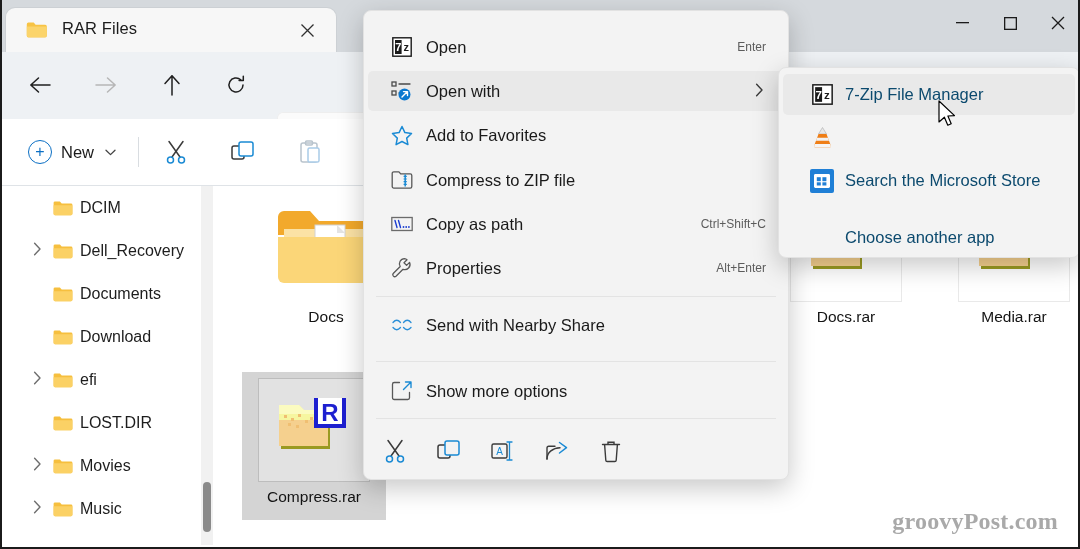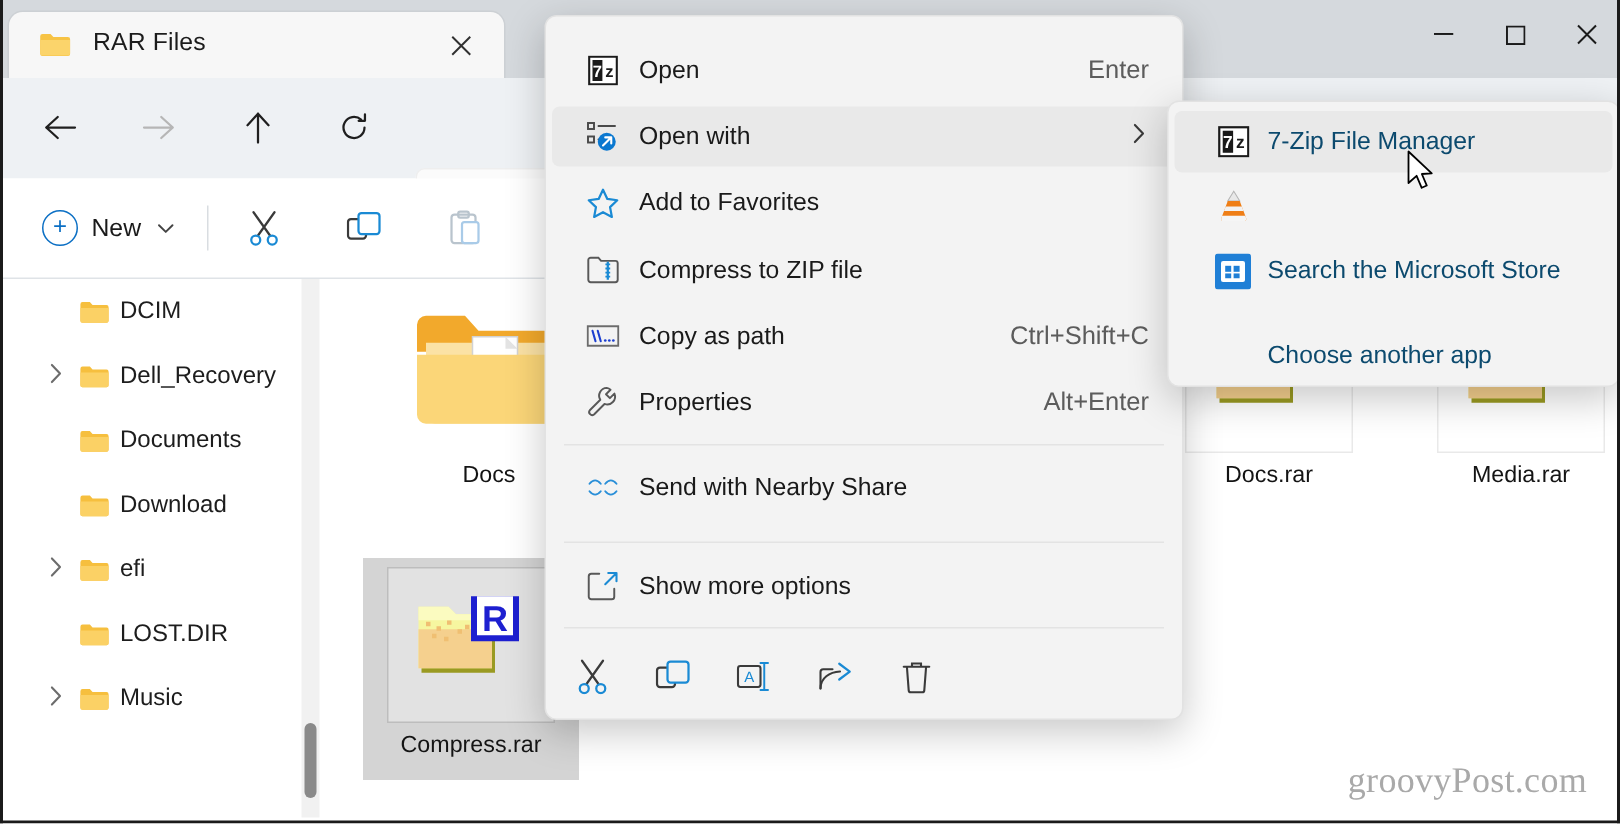--- a/index.html
+++ b/index.html
@@ -187,21 +187,21 @@
   .ctxitem.hl { background: #e9e9e9; }
   .ctx-icon {
     position: absolute; left: 22px; width: 24px; height: 24px;
     display: flex; align-items: center; justify-content: center;
   }
   .ctx-label {
     position: absolute; left: 58px; font-size: 16.5px; color: #1a1a1a;
     white-space: nowrap;
   }
   .ctx-accel {
-    position: absolute; right: 18px; font-size: 17px; color: #5c5c5c;
+    position: absolute; right: 18px; font-size: 12px; color: #5c5c5c;
   }
   .ctx-sub-chev {
     position: absolute; right: 20px; font-size: 15px; color: #3a3a3a;
   }
   .ctx-divider {
     position: absolute; left: 12px; width: 400px; height: 1px;
     background: #e3e3e3;
   }
   .ctx-iconrow {
     position: absolute; left: 0; width: 424px; height: 56px;
@@ -241,20 +241,21 @@
     position: absolute; left: 936px; top: 100px; width: 20px; height: 30px;
     pointer-events: none;
   }
 
   
   .watermark {
     position: absolute; right: 20px; bottom: 12px;
     font-family: "Liberation Serif", serif;
     font-size: 24px; color: #a9a9a9;
     letter-spacing: 0.2px;
+    font-weight: bold;
   }
 </style>
 </head>
 <body>
 
 <div id="root">
 
   <div class="titlebar">
     <div class="tab">
       <span class="tab-folder-icon">
@@ -422,20 +423,34 @@
     </div>
     <div class="tree-item">
 
       <span class="tree-folder">
         <svg width="20" height="16" viewBox="0 0 20 16">
             <path d="M0.6 2.8A1.4 1.4 0 0 1 2 1.4h4.9l1.8 2h9.3A1.4 1.4 0 0 1 19.4 4.8v9a1.4 1.4 0 0 1-1.4 1.4H2a1.4 1.4 0 0 1-1.4-1.4z" fill="#f6bf3e"></path>
             <path d="M0.6 5.3h18.8v8.5A1.4 1.4 0 0 1 18 15.2H2a1.4 1.4 0 0 1-1.4-1.4z" fill="#fbd165"></path>
           </svg>
       </span>
       <span class="tree-label">LOST.DIR</span>
+    </div>
+    <div class="tree-item">
+      <span class="tree-chev">
+        <svg width="9" height="14" viewBox="0 0 9 14">
+            <path d="M1.6 1.3 7 7l-5.4 5.7" stroke="#6d6d6d" stroke-width="1.4" fill="none" stroke-linecap="round" stroke-linejoin="round"></path>
+          </svg>
+      </span>
+      <span class="tree-folder">
+        <svg width="20" height="16" viewBox="0 0 20 16">
+            <path d="M0.6 2.8A1.4 1.4 0 0 1 2 1.4h4.9l1.8 2h9.3A1.4 1.4 0 0 1 19.4 4.8v9a1.4 1.4 0 0 1-1.4 1.4H2a1.4 1.4 0 0 1-1.4-1.4z" fill="#f6bf3e"></path>
+            <path d="M0.6 5.3h18.8v8.5A1.4 1.4 0 0 1 18 15.2H2a1.4 1.4 0 0 1-1.4-1.4z" fill="#fbd165"></path>
+          </svg>
+      </span>
+      <span class="tree-label">Movies</span>
     </div>
     <div class="tree-item">
       <span class="tree-chev">
         <svg width="9" height="14" viewBox="0 0 9 14">
             <path d="M1.6 1.3 7 7l-5.4 5.7" stroke="#6d6d6d" stroke-width="1.4" fill="none" stroke-linecap="round" stroke-linejoin="round"></path>
           </svg>
       </span>
       <span class="tree-folder">
         <svg width="20" height="16" viewBox="0 0 20 16">
             <path d="M0.6 2.8A1.4 1.4 0 0 1 2 1.4h4.9l1.8 2h9.3A1.4 1.4 0 0 1 19.4 4.8v9a1.4 1.4 0 0 1-1.4 1.4H2a1.4 1.4 0 0 1-1.4-1.4z" fill="#f6bf3e"></path>

